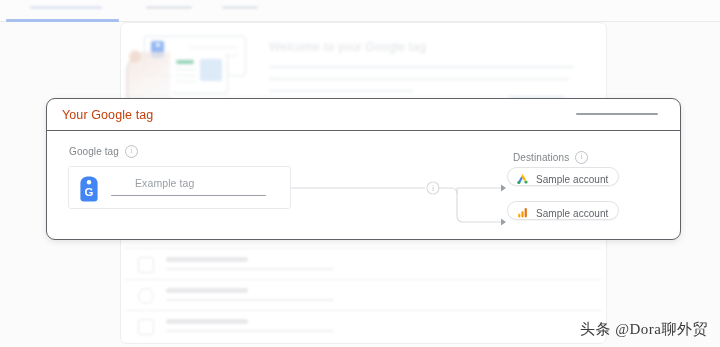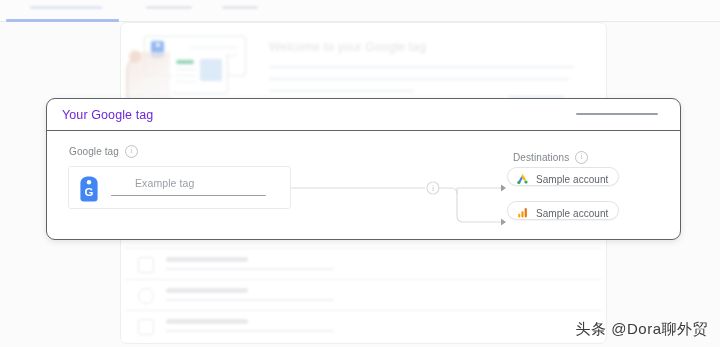--- a/index.html
+++ b/index.html
@@ -204,21 +204,21 @@
   .dialog-header {
     position: relative;
     height: 32px;
     border-bottom: 1px solid #5f6368;
     box-sizing: border-box;
   }
   .dialog-title {
     position: absolute;
     left: 15px; top: 9px;
     font-size: 12.5px;
-    color: #6d28d9;
+    color: #c2410c;
     letter-spacing: .1px;
   }
   .header-redaction {
     position: absolute;
     right: 22px; top: 14px;
     width: 82px; height: 1.6px;
     background: #9aa0a6;
     border-radius: 1px;
   }
 
@@ -323,21 +323,21 @@
   }
   .pill-icon { width: 13px; height: 13px; flex: none; display:block; }
 
   
   .watermark {
     position: absolute;
     right: 12px; bottom: 8px;
     font-size: 15px;
     color: #3b3b3b;
     letter-spacing: .5px;
-    font-family: Liberation Sans, sans-serif;
+    font-family: Liberation Serif, serif;
     white-space: nowrap;
   }
 </style>
 </head>
 <body>
 
 <div class="bg-page">
 
   <div class="tabbar">
     <div class="tab-ghost t1"></div>

